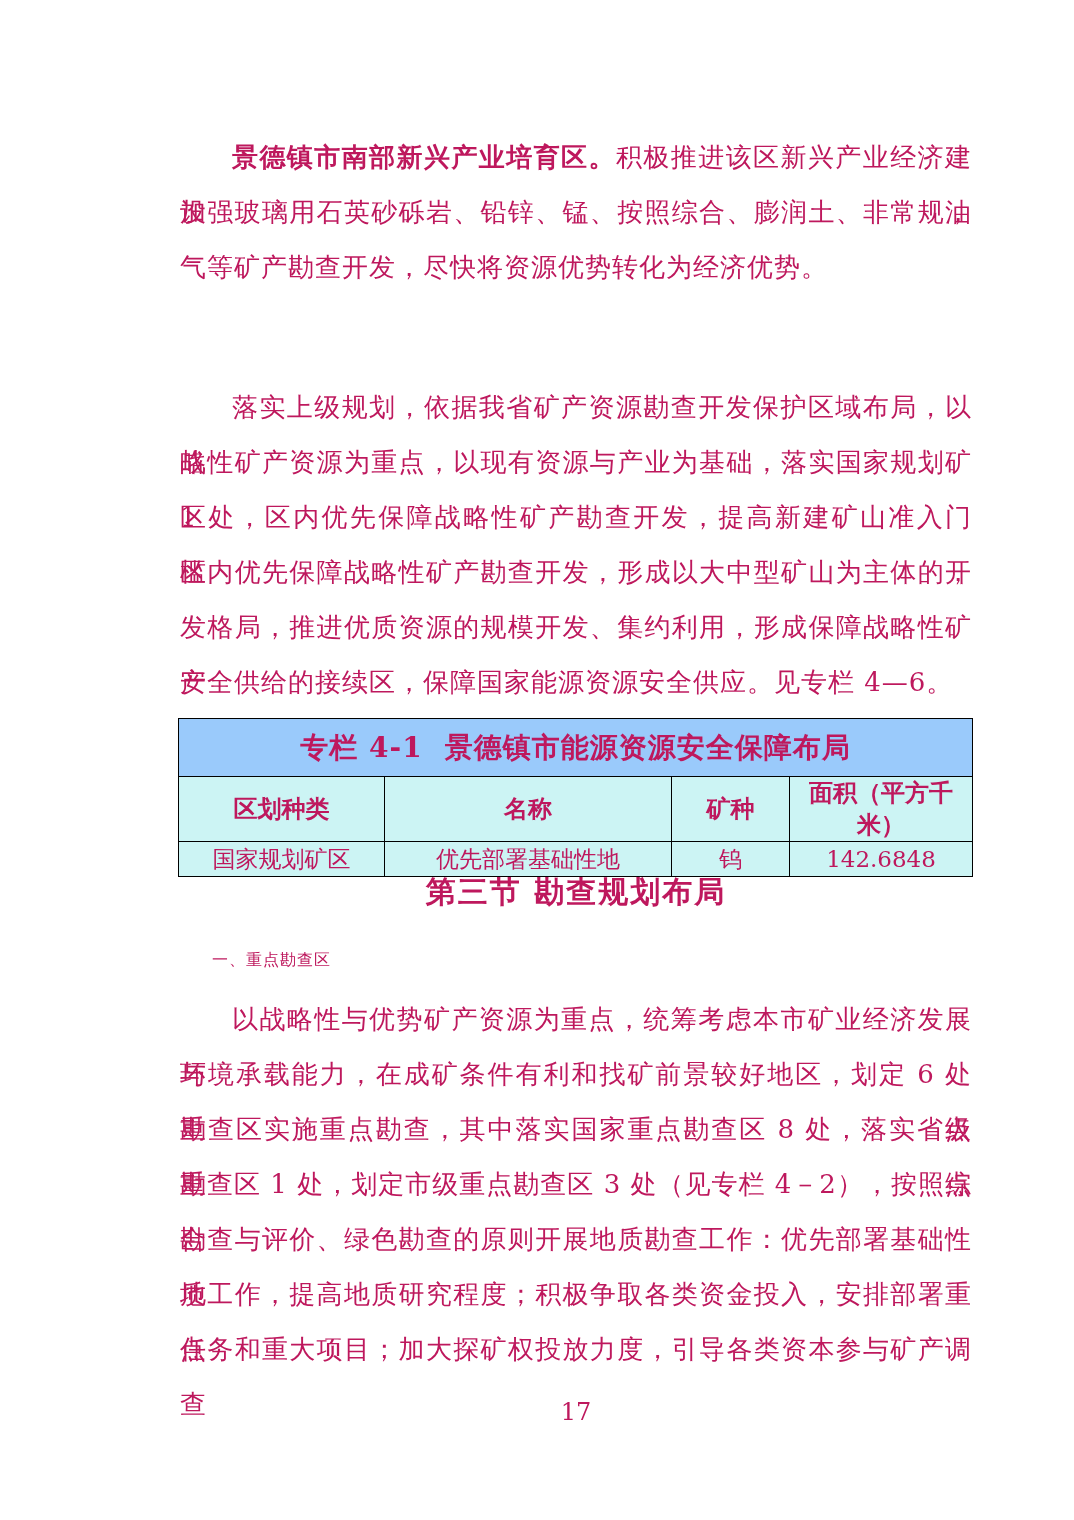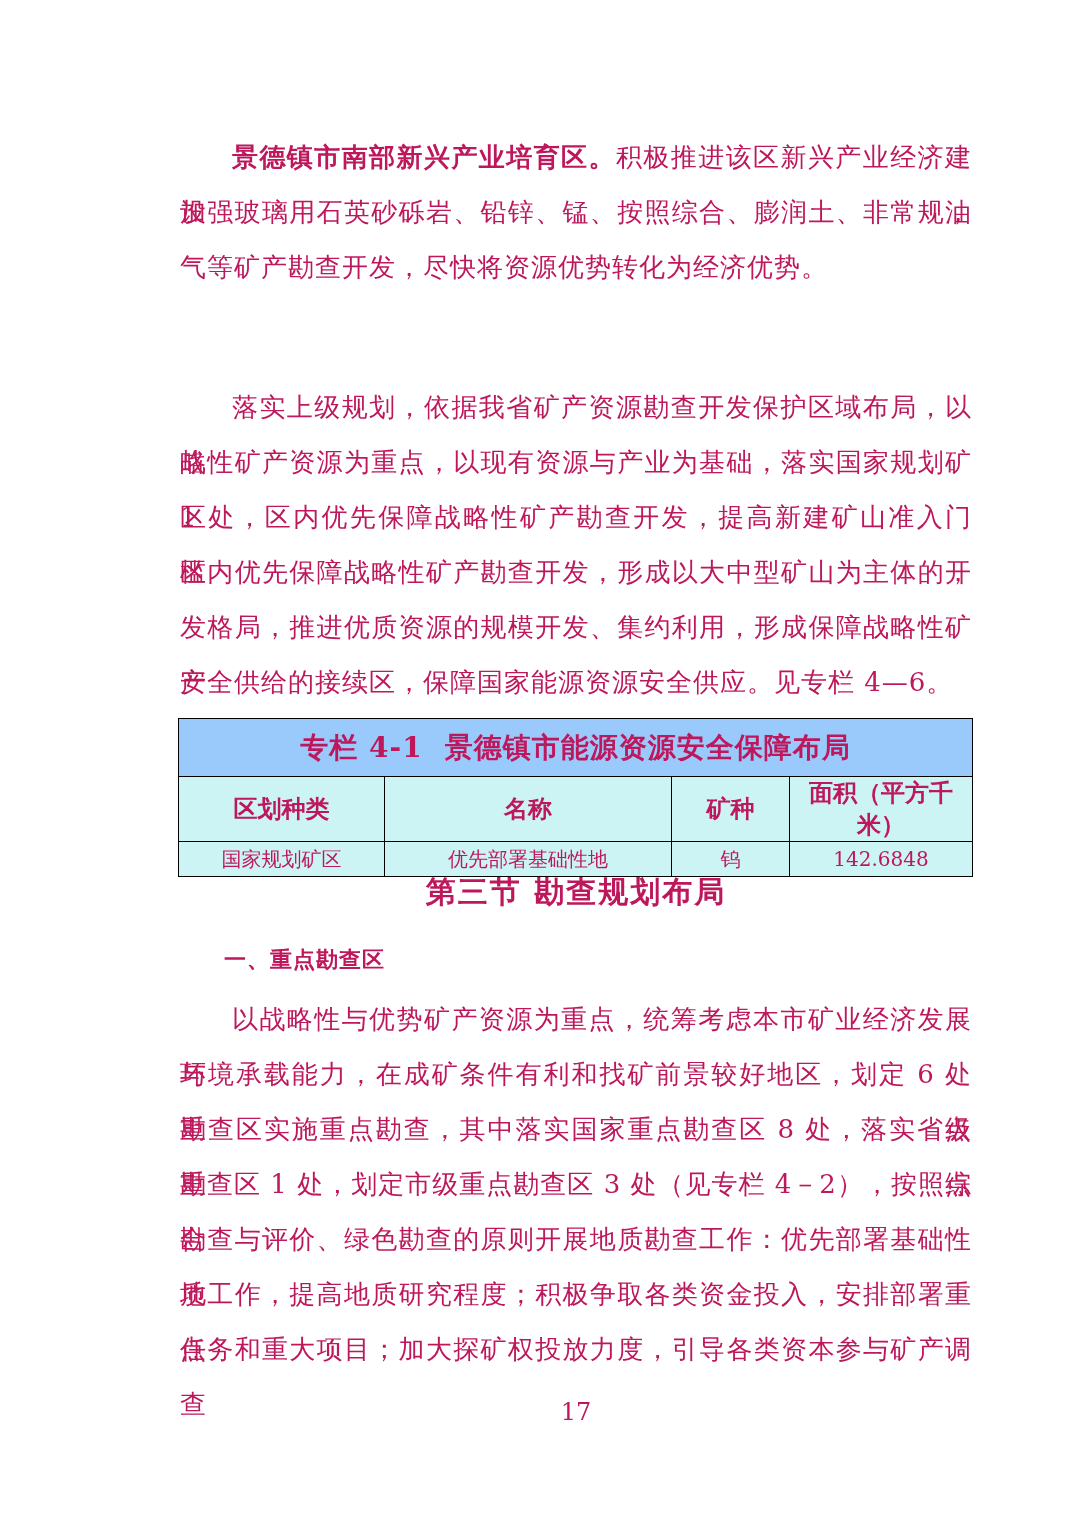--- a/index.html
+++ b/index.html
@@ -24,22 +24,22 @@
   .bodytext .line.indent{text-indent:2em;}
   .lead-bold{font-weight:bold;}
   .sec-heading{
     font-size:30px;
     font-weight:bold;
     text-align:center;
     line-height:60px;
     letter-spacing:2px;
   }
   .sub-heading{
-    font-size:22px;
-    font-weight:bold;
+    font-size:16px;
+    font-weight:normal;
     line-height:55px;
     text-indent:2em;
     letter-spacing:1px;
   }
   table.boxtable{
     border-collapse:collapse;
     table-layout:fixed;
     width:794px;
   }
   table.boxtable td{
@@ -59,21 +59,21 @@
   .box-title-label{margin-right:22px;}
   .box-head-cell{
     background:#CCF4F4;
     height:43px;
     font-size:24px;
     font-weight:bold;
   }
   .box-data-cell{
     background:#CCF4F4;
     height:34px;
-    font-size:20px;
+    font-size:23px;
     font-weight:normal;
   }
   .page-number{
     text-align:center;
     font-size:24px;
     line-height:30px;
   }
 </style>
 </head>
 <body>

